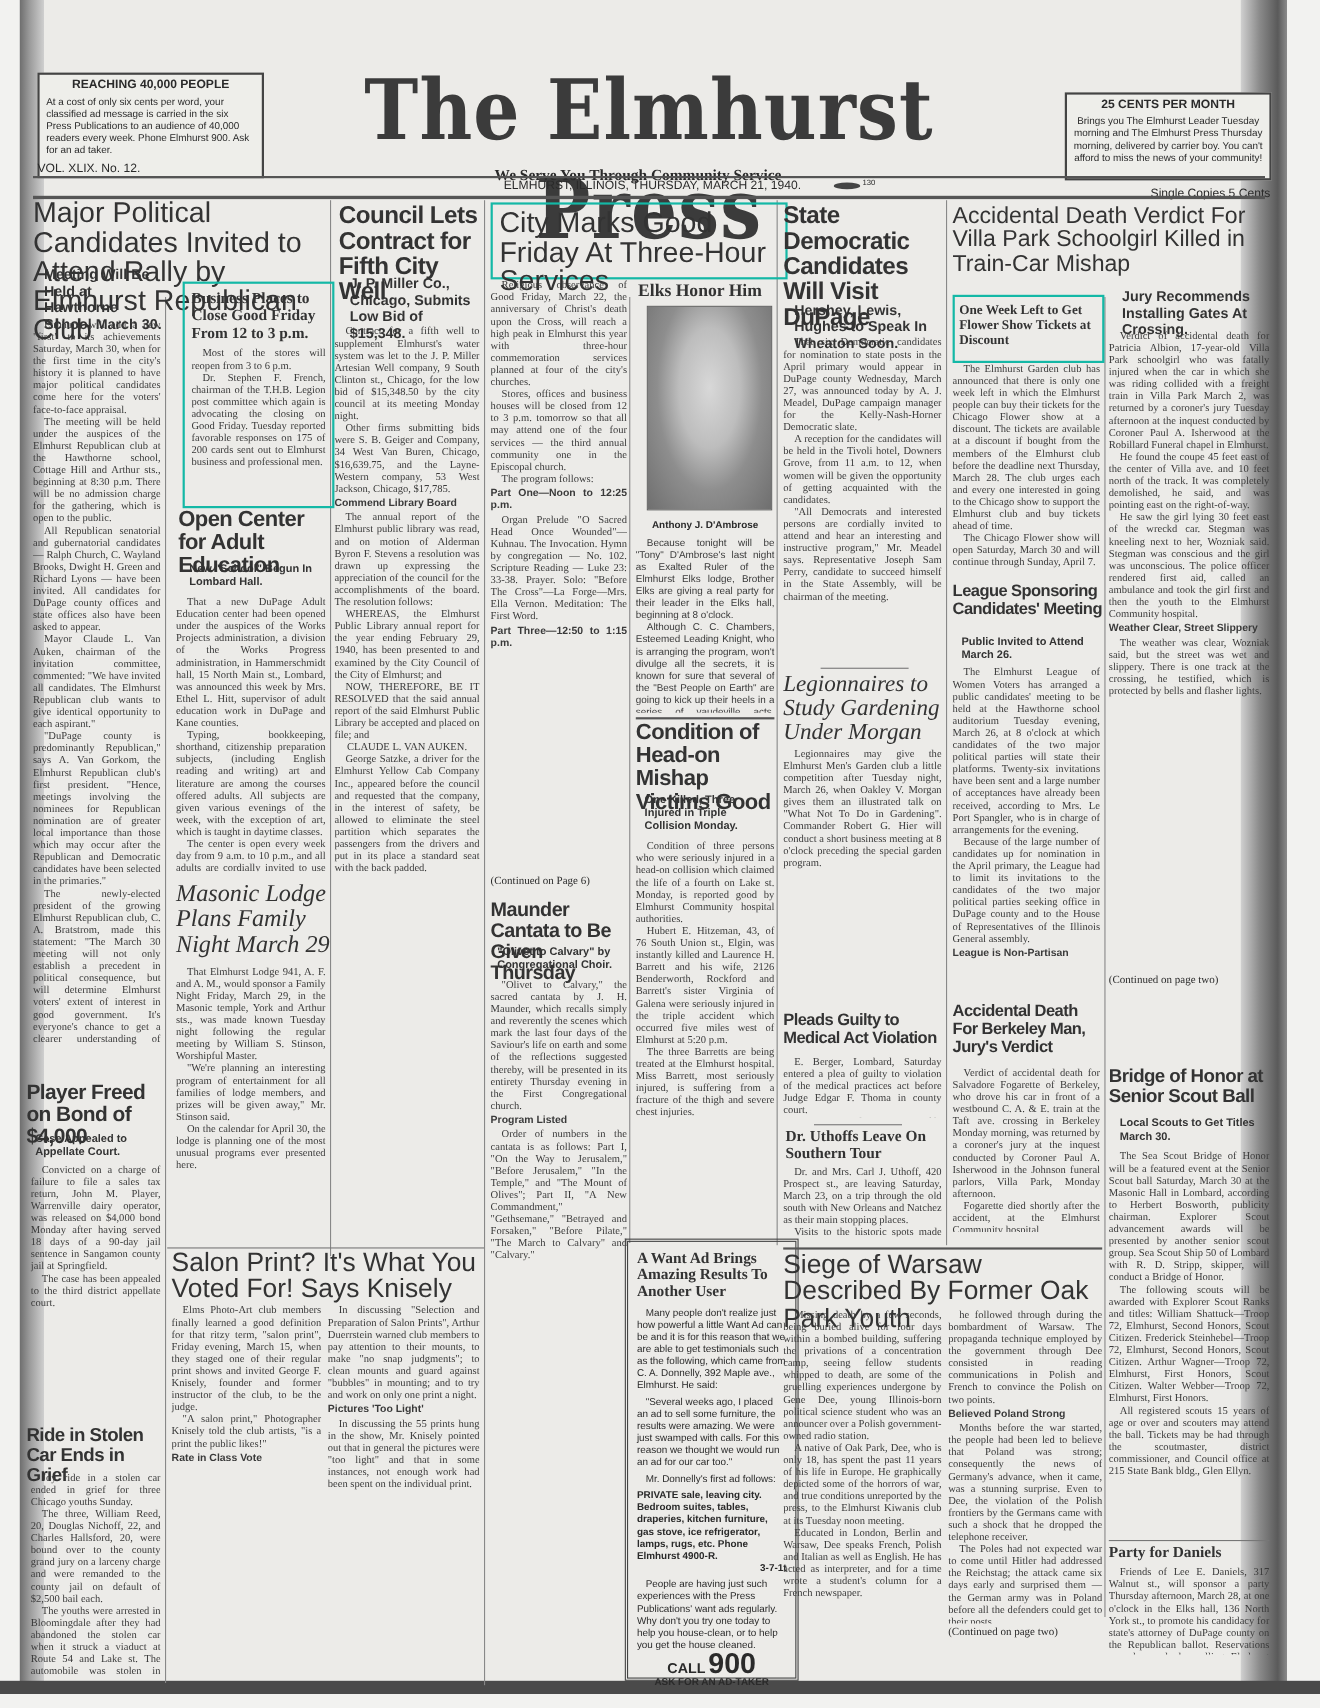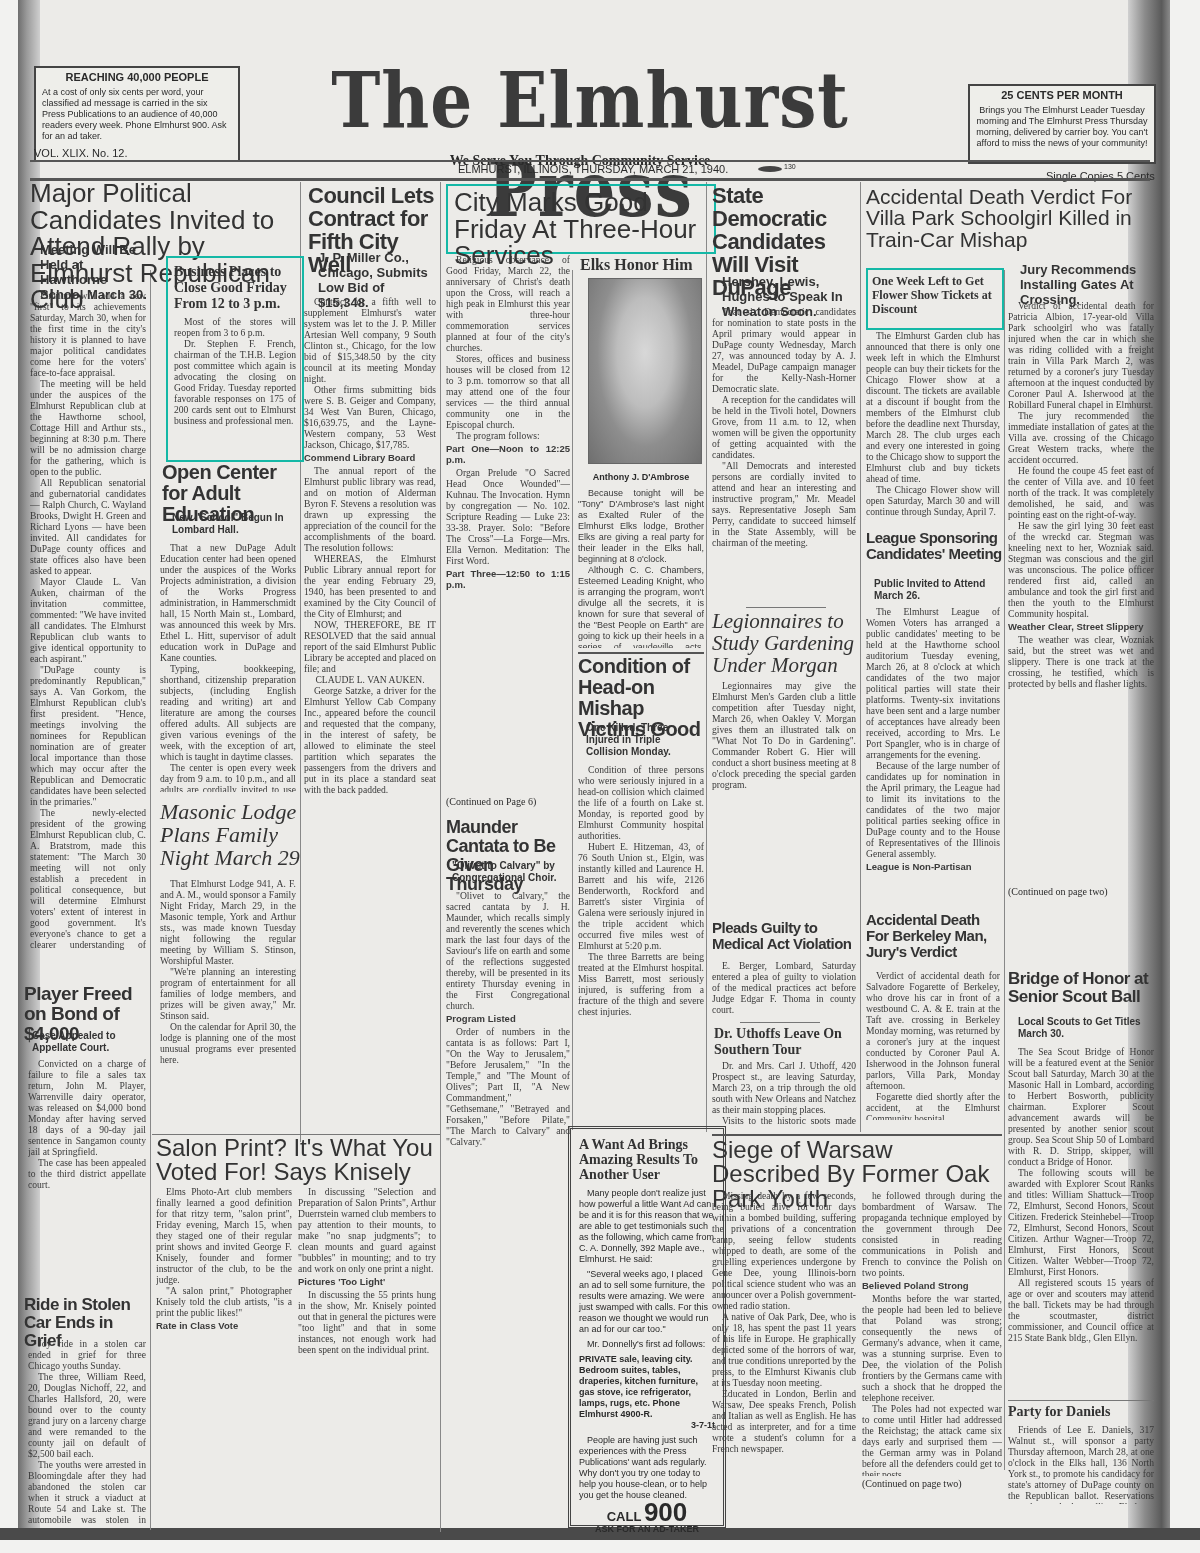--- a/index.html
+++ b/index.html
@@ -235,21 +235,20 @@
   <div class="sub">Believed Poland Strong</div>
   <p>Months before the war started, the people had been led to believe that Poland was strong; consequently the news of Germany's advance, when it came, was a stunning surprise. Even to Dee, the violation of the Polish frontiers by the Germans came with such a shock that he dropped the telephone receiver.</p>
   <p>The Poles had not expected war to come until Hitler had addressed the Reichstag; the attack came six days early and surprised them — the German army was in Poland before all the defenders could get to their posts.</p>
 </div>
 <div class="abs cont" style="left:862px;top:1478px;width:140px;">(Continued on page two)</div>
 
 <div class="abs hl-sans" style="left:866px;top:186px;width:290px;font-size:21px;">Accidental Death Verdict For Villa Park Schoolgirl Killed in Train-Car Mishap</div>
 <div class="abs deck" style="left:1020px;top:262px;width:136px;">Jury Recommends Installing Gates At Crossing.</div>
 <div class="abs body" style="left: 1008px; top: 300px; width: 146px; overflow: hidden; height: 584px;">
   <p>Verdict of accidental death for Patricia Albion, 17-year-old Villa Park schoolgirl who was fatally injured when the car in which she was riding collided with a freight train in Villa Park March 2, was returned by a coroner's jury Tuesday afternoon at the inquest conducted by Coroner Paul A. Isherwood at the Robillard Funeral chapel in Elmhurst.</p>
-  <p>The jury recommended the immediate installation of gates at the Villa ave. crossing of the Chicago Great Western tracks, where the accident occurred.</p>
   <p>He found the coupe 45 feet east of the center of Villa ave. and 10 feet north of the track. It was completely demolished, he said, and was pointing east on the right-of-way.</p>
   <p>He saw the girl lying 30 feet east of the wreckd car. Stegman was kneeling next to her, Wozniak said. Stegman was conscious and the girl was unconscious. The police officer rendered first aid, called an ambulance and took the girl first and then the youth to the Elmhurst Community hospital.</p>
   <div class="sub">Weather Clear, Street Slippery</div>
   <p>The weather was clear, Wozniak said, but the street was wet and slippery. There is one track at the crossing, he testified, which is protected by bells and flasher lights.</p>
 </div>
 <div class="abs cont" style="left:1008px;top:886px;width:146px;">(Continued on page two)</div>
 
 <div class="abs box" style="left:866px;top:268px;width:126px;height:50px;padding:4px;">
   <div class="hl-serif" style="font-size:12px;line-height:14px;">One Week Left to Get Flower Show Tickets at Discount</div>
 </div>

